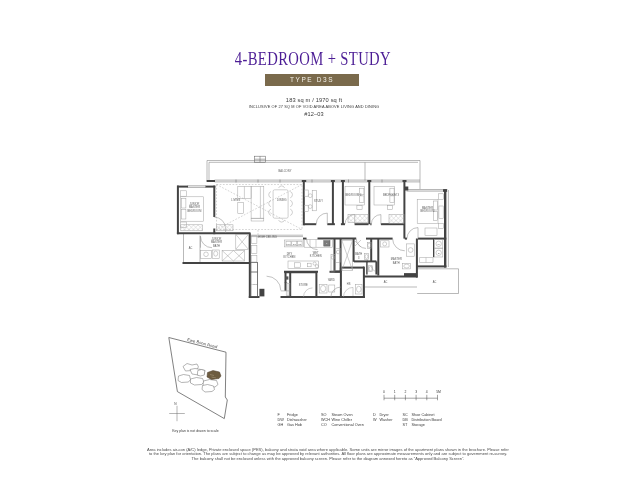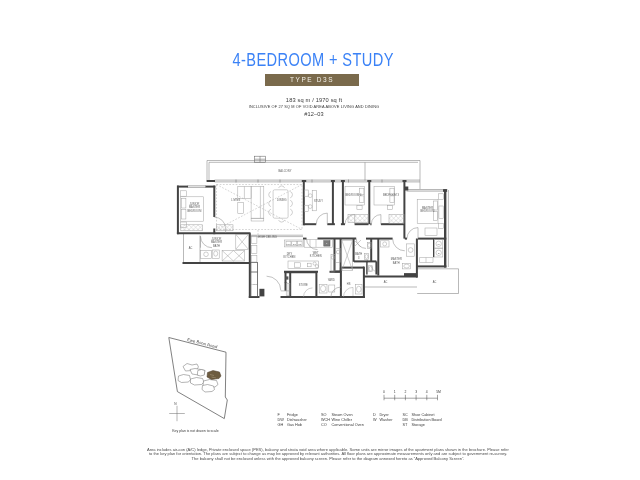--- a/index.html
+++ b/index.html
@@ -1,21 +1,21 @@
 <!DOCTYPE html>
 <html><head>
 <meta charset="utf-8">
 <style>
 html,body{margin:0;padding:0;}
 body{width:640px;height:480px;background:#ffffff;position:relative;overflow:hidden;
      font-family:"Liberation Sans",sans-serif;}
 .abs{position:absolute;}
 #title{left:0;top:48.5px;width:626px;text-align:center;
-  font-family:Liberation Sans, sans-serif;font-size:18.5px;letter-spacing:0.5px;
-  color:#3b82f6;font-weight:400;}
+  font-family:Liberation Serif, serif;font-size:18.5px;letter-spacing:0.5px;
+  color:#4c1d95;font-weight:400;}
 #title span{display:inline-block;transform:scaleX(0.79);transform-origin:50% 50%;}
 #typebox{left:265px;top:74px;width:94px;height:12px;background:#7a6a4c;
   color:#f5f2ea;font-size:6.5px;letter-spacing:1.6px;text-align:center;line-height:12.5px;}
 #stat1{left:0;top:97px;width:628px;text-align:center;font-size:5.7px;color:#3a3a3a;letter-spacing:0.15px;}
 #stat2{left:0;top:103.6px;width:628px;text-align:center;font-size:3.9px;color:#3a3a3a;letter-spacing:0.12px;}
 #stat3{left:0;top:111px;width:628px;text-align:center;font-size:5.6px;color:#3a3a3a;letter-spacing:0.1px;}
 #legend{font-size:3.8px;color:#3c3c3c;line-height:5px;}
 .lg{position:absolute;white-space:pre;}
 #disc{left:145px;top:447.5px;width:366px;text-align:center;font-size:4.05px;color:#4a4a4a;line-height:4.95px;white-space:nowrap;}
 #keynote{left:140px;top:428.5px;width:111px;text-align:center;font-size:3.5px;color:#3a3a3a;}

